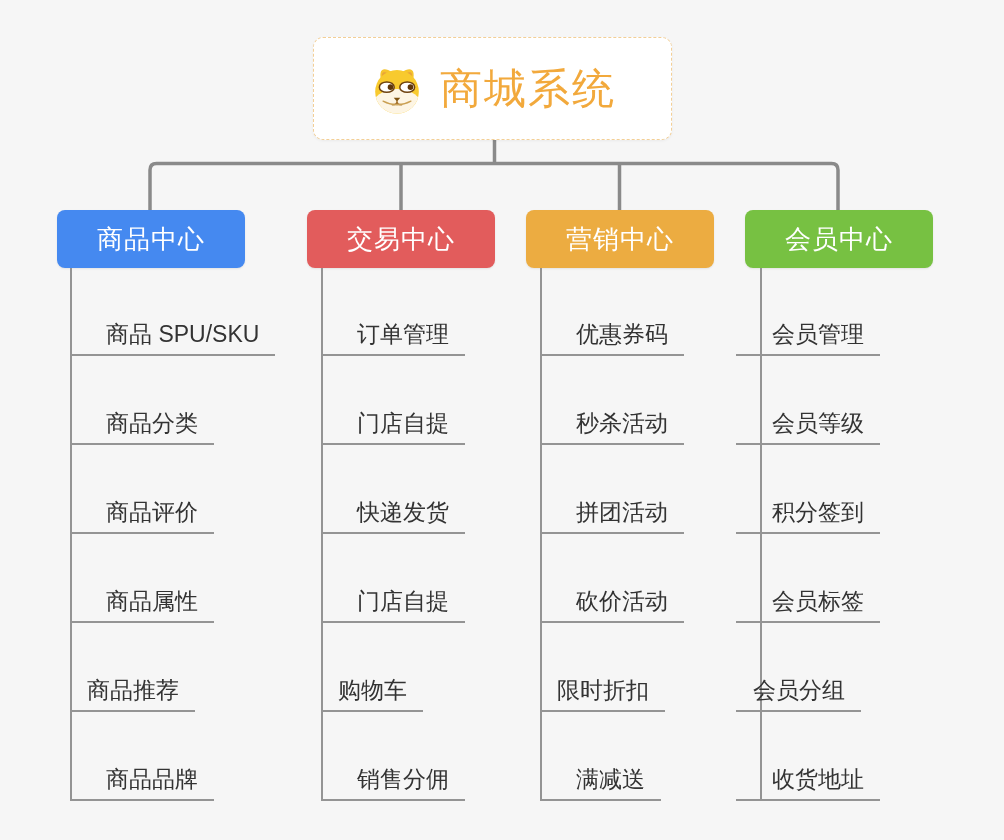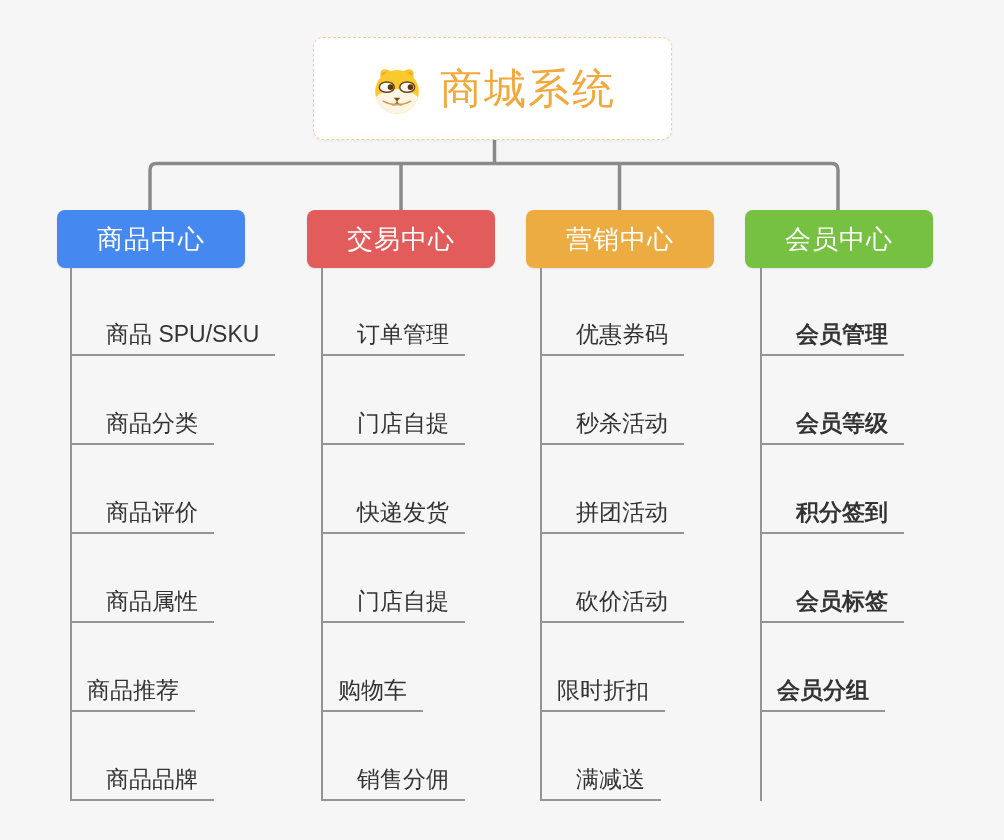--- a/index.html
+++ b/index.html
@@ -51,21 +51,21 @@
   }
   .t0{left:70px;} .t1{left:321px;} .t2{left:540px;} .t3{left:760px;}
   
   .leaf{
     position:absolute;
     white-space:nowrap;
     font-size:23px;color:#333333;line-height:30px;
     padding:0 16px 5px 36px;
     border-bottom:2px solid #949494;
   }
-  .c0{left:70px;} .c1{left:321px;} .c2{left:540px;} .c3{left:760px;font-weight:bold;}
+  .c0{left:70px;} .c1{left:321px;} .c2{left:540px;} .c3{left:736px;}
   .r0{top:319px;} .r1{top:408px;} .r2{top:497px;}
   .r3{top:586px;} .r4{top:675px;padding-left:17px;} .r5{top:764px;}
 </style>
 </head>
 <body>
 
 <div class="canvas">
 
   <svg class="connectors" viewBox="0 0 1004 840" fill="none">
     <path stroke-width="3.5" d="M494.5 139 L494.5 163.5" stroke="#8a8a8a"></path>
@@ -133,14 +133,15 @@
   <div class="leaf c2 r2">拼团活动</div>
   <div class="leaf c2 r3">砍价活动</div>
   <div class="leaf c2 r4">限时折扣</div>
   <div class="leaf c2 r5">满减送</div>
 
   <div class="leaf c3 r0">会员管理</div>
   <div class="leaf c3 r1">会员等级</div>
   <div class="leaf c3 r2">积分签到</div>
   <div class="leaf c3 r3">会员标签</div>
   <div class="leaf c3 r4">会员分组</div>
+  <div class="leaf c3 r5">收货地址</div>
 
 </div>
 
 </body></html>

